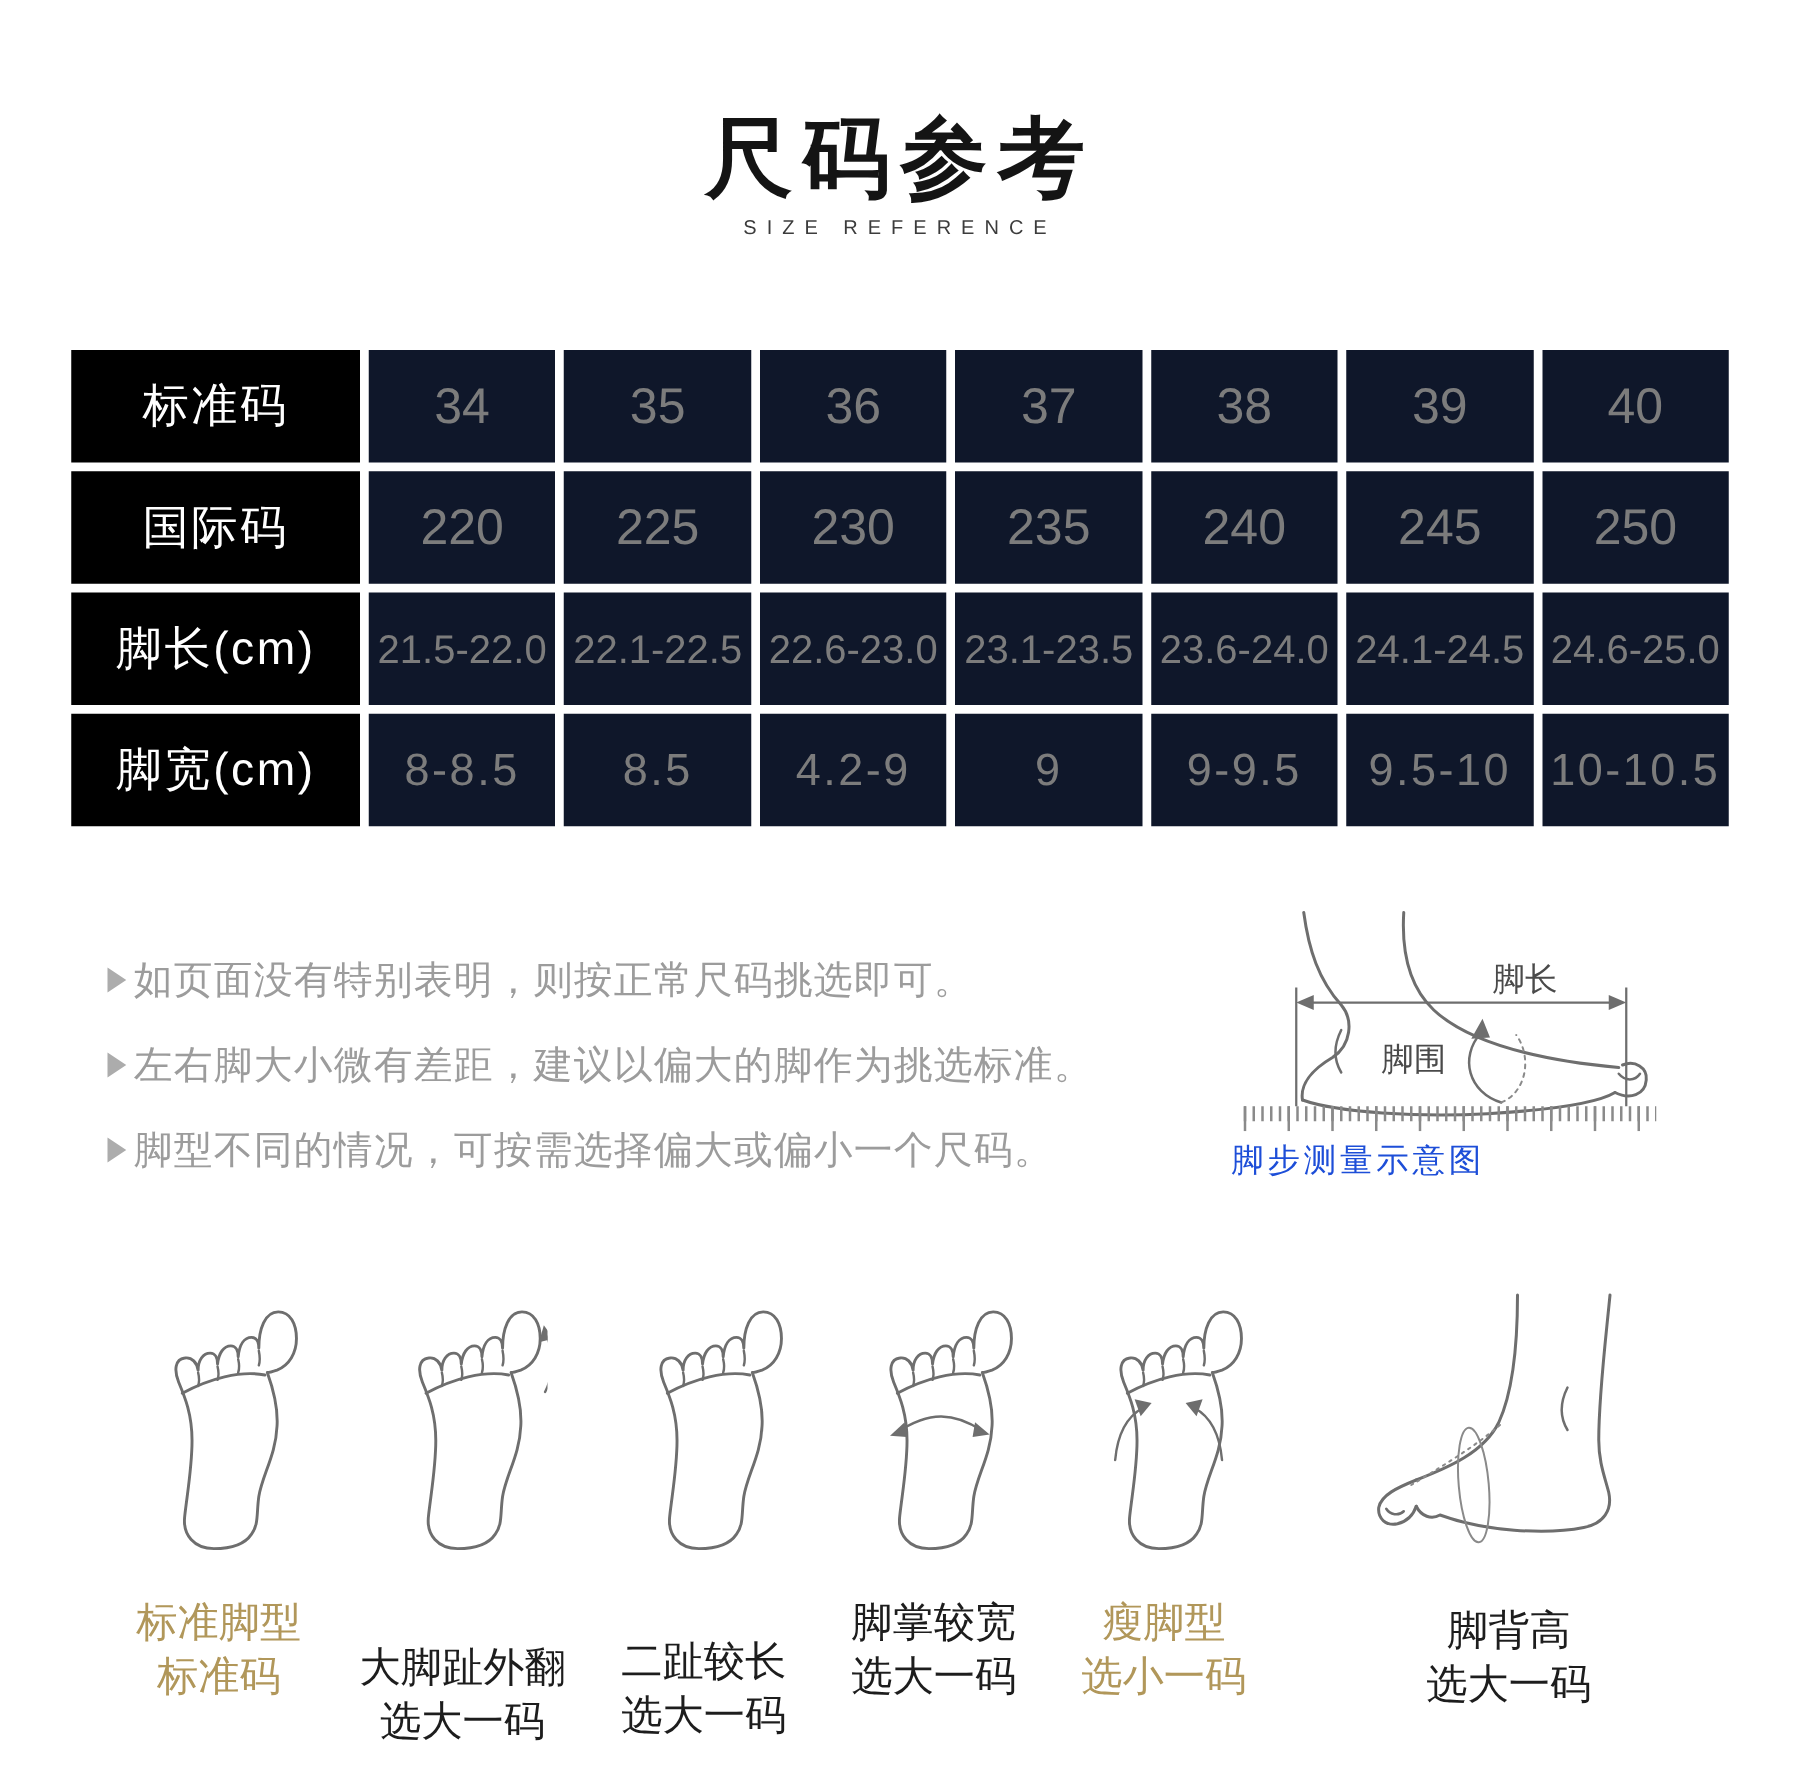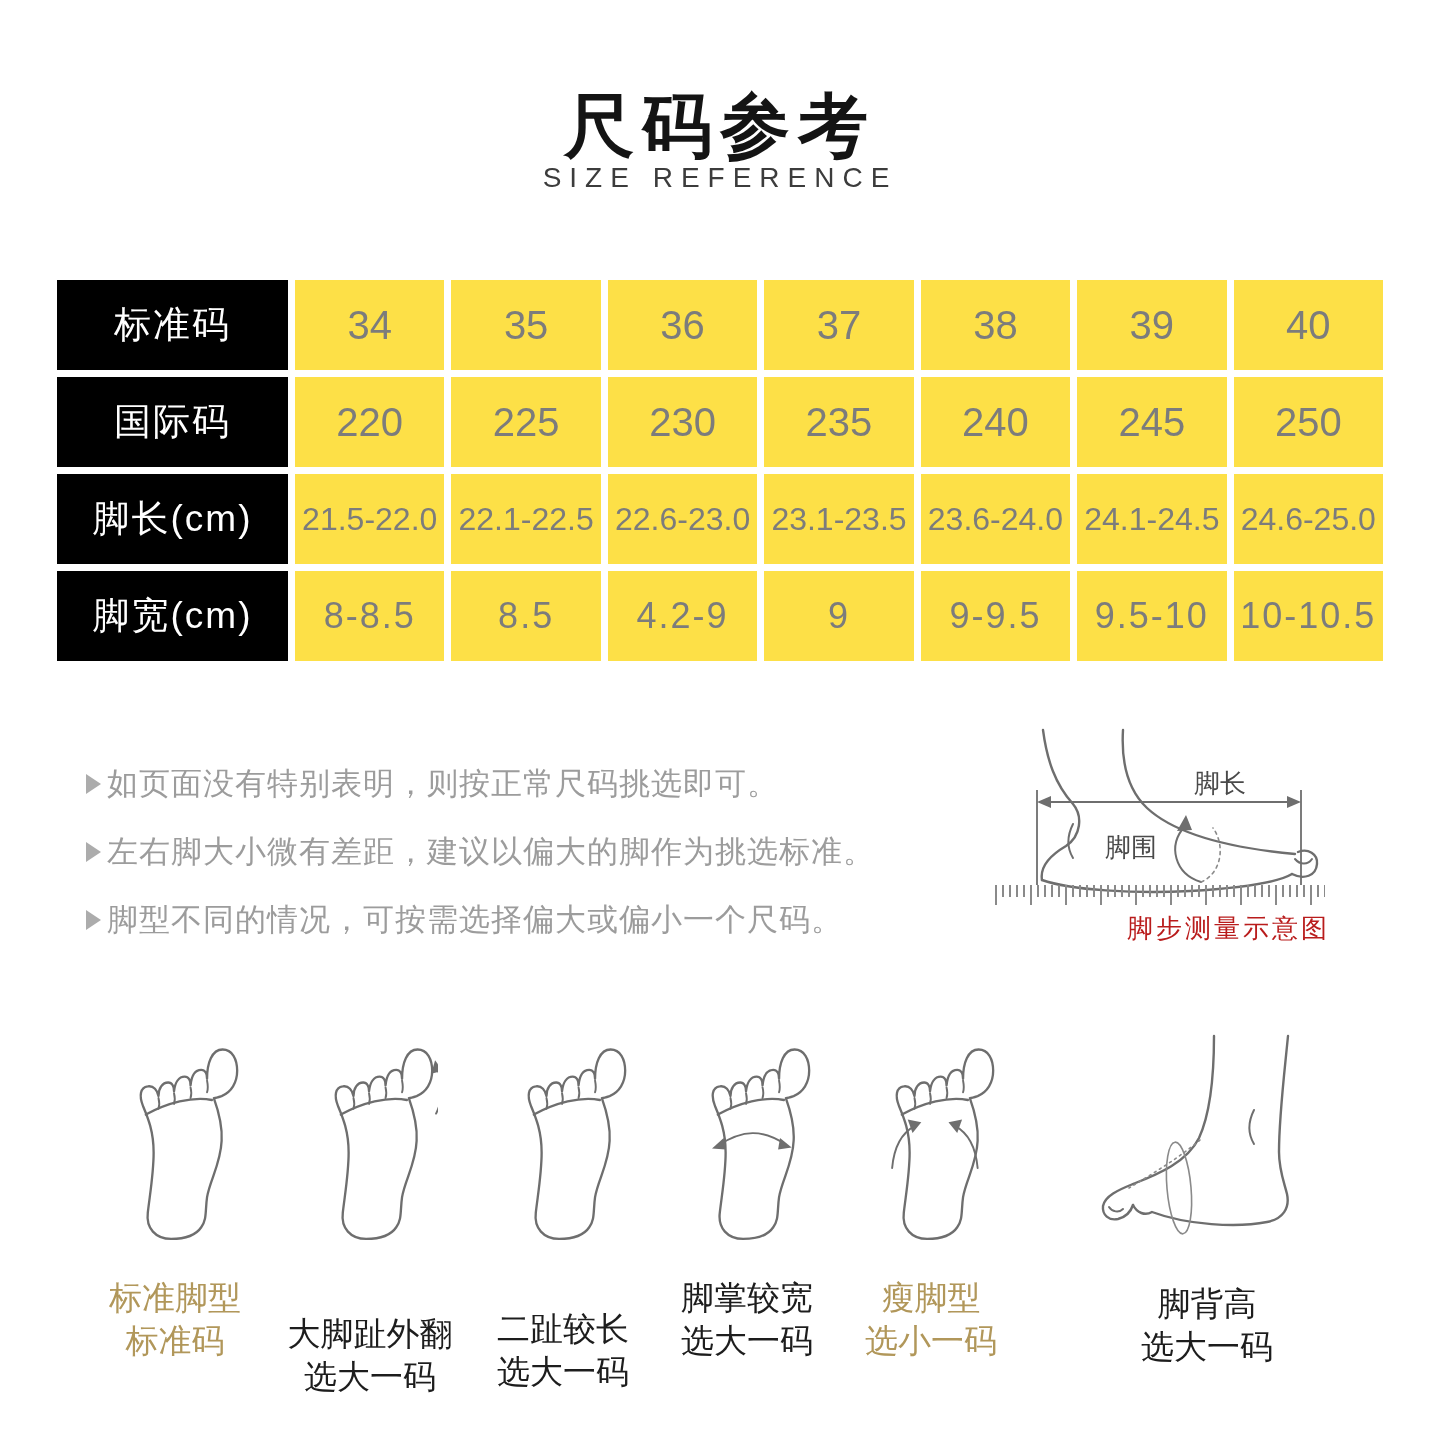--- a/index.html
+++ b/index.html
@@ -2,44 +2,44 @@
 <html><head>
 <meta charset="utf-8">
 <style>
   * { margin:0; padding:0; box-sizing:border-box; }
   body { background:#ffffff; font-family:"Liberation Sans","DejaVu Sans",sans-serif; }
   .page { position:relative; width:1440px; height:1430px; background:#ffffff; overflow:hidden; margin:0 auto; }
 
   
   .title { position:absolute; top:80px; left:0; width:100%; text-align:center;
            font-size:70px; font-weight:700; color:#141414; letter-spacing:8px; }
-  .subtitle { position:absolute; top:162px; left:0; width:100%; text-align:center;
-              font-size:28px; font-weight:400; color:#3c3c3c; letter-spacing:8px; }
+  .subtitle { position:absolute; top:174px; left:0; width:100%; text-align:center;
+              font-size:16px; font-weight:400; color:#3c3c3c; letter-spacing:8px; }
 
   
   .size-table { position:absolute; left:57px; top:280px; width:1326px;
                 display:grid; grid-template-columns:231px repeat(7,1fr); gap:7px; }
   .cell { height:90px; display:flex; align-items:center; justify-content:center; }
   .th { background:#000000; color:#ffffff; font-size:37px; letter-spacing:2px; }
-  .td { background:#fde047; color:#7c7c7c; }
+  .td { background:#0f172a; color:#7c7c7c; }
   .row-size .td, .row-intl .td { font-size:40px; }
   .row-len .td { font-size:32px; }
   .row-wid .td { font-size:36px; letter-spacing:2px; }
   .trow { display:contents; }
 
   
   .notes { position:absolute; left:86px; top:763px; display:flex; flex-direction:column; gap:26px; }
   .note { display:flex; align-items:center; gap:6px; font-size:31px; color:#9c9c9c; letter-spacing:1px; }
   .tri { width:0; height:0; border-left:15px solid #acacac;
          border-top:10px solid transparent; border-bottom:10px solid transparent; flex:0 0 auto; }
 
   
   .measure { position:absolute; left:985px; top:728px; width:345px; }
   .measure svg { display:block; }
-  .measure-caption { margin-top:6px; text-align:right; font-size:26px; color:#b91c1c; letter-spacing:3px; }
+  .measure-caption { margin-top:6px; text-align:left; font-size:26px; color:#1d4ed8; letter-spacing:3px; }
 
   
   .ft-item { position:absolute; top:1022px; display:flex; flex-direction:column; align-items:center; }
   .ft-1 { left:75px;  width:200px; }
   .ft-2 { left:270px; width:200px;gap:36px; }
   .ft-3 { left:463px; width:200px;gap:31px; }
   .ft-4 { left:647px; width:200px; }
   .ft-5 { left:831px; width:200px; }
   .ft-6 { left:1067px; width:280px; }
   .ft-label { margin-top:30px; text-align:center; font-size:33px; line-height:43px; color:#1d1d1d; }

